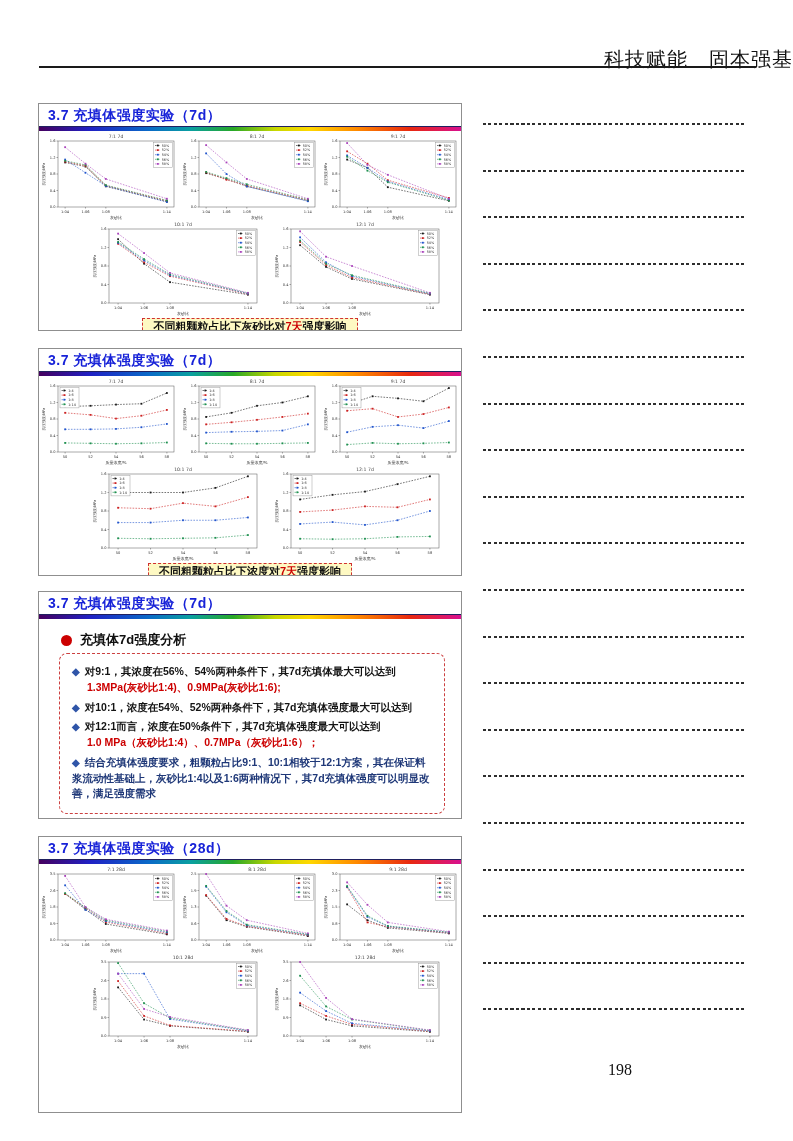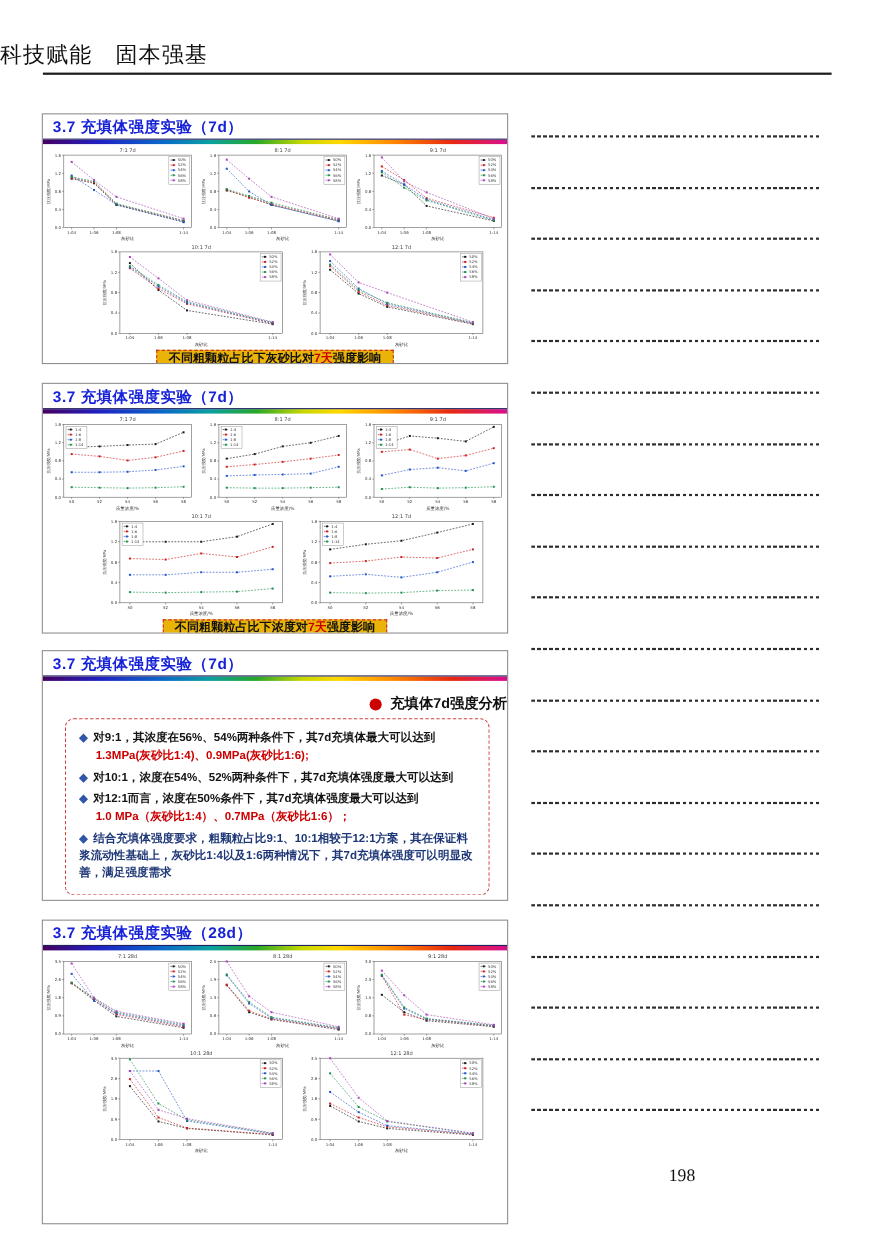--- a/index.html
+++ b/index.html
@@ -2,21 +2,21 @@
 <html><head>
 <meta charset="utf-8">
 <style>
   html,body{margin:0;padding:0;}
   body{
     width:793px;height:1141px;position:relative;background:#ffffff;
     font-family:"Liberation Sans",sans-serif;overflow:hidden;
   }
   
   .header-title{
-    position:absolute;top:36px;left:0;width:793px;text-align:left;
+    position:absolute;top:46px;left:0;width:793px;text-align:right;
     font-family:"Liberation Serif",serif;font-size:20px;color:#111;letter-spacing:1px;
   }
   .header-rule{
     position:absolute;top:66px;left:39px;width:717px;height:0;
     border-top:2px solid #1a1a1a;
   }
   
   .slide{
     position:absolute;left:38px;width:424px;height:228px;
     border:1px solid #8f8f8f;background:#fff;box-sizing:border-box;overflow:hidden;
@@ -29,25 +29,25 @@
     height:4px;width:100%;
     background:linear-gradient(90deg,#46005e 0%,#2020c4 12%,#0a6ac8 26%,#0aa0a0 36%,#28a828 46%,#c8d800 56%,#ffd800 64%,#ff8c00 75%,#e82810 88%,#d81090 100%);
     border-top:1px solid #202060;
   }
   .charts-area{padding:1px 2px 0 2px;}
   .chart-row{display:flex;justify-content:space-between;}
   .chart-row.row2{justify-content:center;gap:14px;padding-left:34px;}
   .caption-box{
     margin:2px auto 0 auto;width:fit-content;
     border:1px dashed #d03030;padding:0 10px;line-height:15px;
-    font-size:11px;font-weight:bold;color:#111;background:#eab308;
+    font-size:11px;font-weight:bold;color:#111;background:#fef9c3;
   }
   .caption-hl{color:#cc0000;}
   
-  .analysis-heading{display:flex;align-items:center;margin:12px 0 4px 22px;justify-content:flex-end;}
+  .analysis-heading{display:flex;align-items:center;margin:12px 0 4px 22px;}
   .red-dot{width:11px;height:11px;border-radius:50%;background:#cc0000;margin-right:8px;flex:0 0 auto;}
   .analysis-heading-label{font-size:13px;font-weight:bold;color:#101010;}
   .analysis-box{
     margin:4px 16px 0 20px;border:1px dashed #cc4040;border-radius:8px;
     padding:6px 12px 7px 12px;
   }
   .bullet{margin:4px 0;font-size:10.5px;font-weight:bold;line-height:1.5;color:#141414;}
   .bullet .diamond{color:#2f55a8;font-size:10px;margin-right:5px;}
   .bullet .result{display:block;color:#cc0000;margin-left:15px;}
   .bullet.navy .main{color:#1f3878;}

